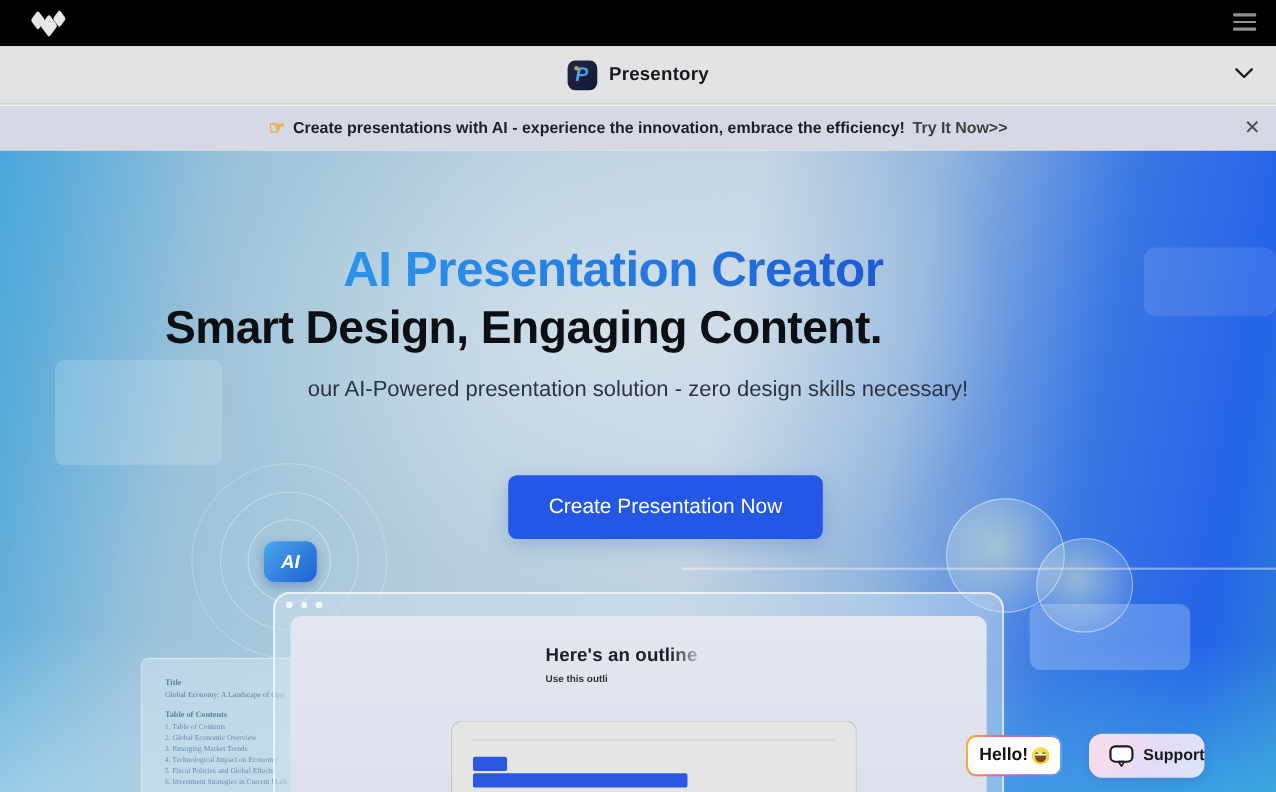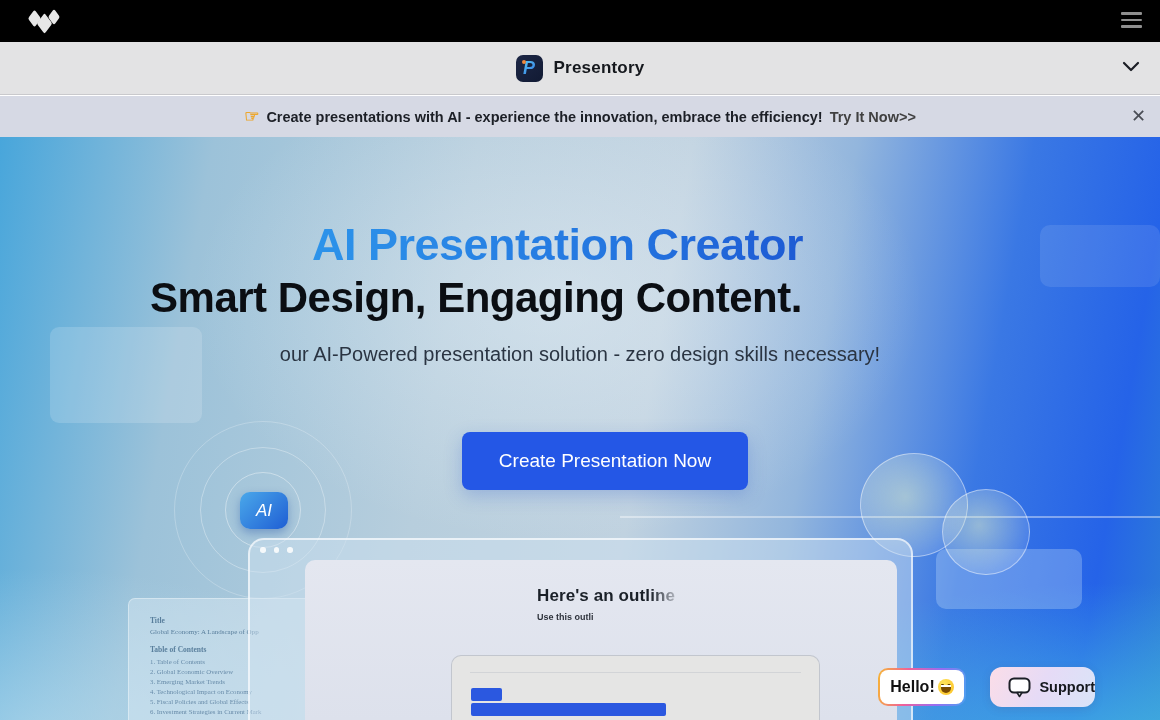--- a/index.html
+++ b/index.html
@@ -70,40 +70,40 @@
   .hero-subtitle { position:absolute; left:0; top:137px; width:952px; text-align:center;
     font-size:42px; font-weight:800; letter-spacing:-0.5px; color:#0b0e13; }
   .hero-desc { position:absolute; left:0; top:202px; width:1160px; text-align:center;
     font-size:20px; color:#2a3442; line-height:30px; }
   .cta { position:absolute; left:437px; top:295px; width:286px; height:58px; background:#2457e6;
     border:none; border-radius:8px; color:#fff; font-size:19px; font-weight:normal; cursor:pointer;
     font-family:"Liberation Sans", sans-serif; box-shadow:0 6px 18px rgba(30,80,200,0.25);margin-left:25px; }
 
   .ai-badge { position:absolute; left:240px; top:355px; width:48px; height:37px; border-radius:10px;
     background:linear-gradient(135deg,#4aa8ea,#1f5ed4); display:flex; align-items:center; justify-content:center;
-    color:#fff; font-weight:400; font-style:italic; font-size:17px;
+    color:#fff; font-weight:700; font-style:italic; font-size:17px;
     box-shadow:0 4px 10px rgba(20,70,160,0.35); }
 
   
   .doc-card { position:absolute; left:128px; top:461px; width:205px; height:150px;
     background:rgba(233,243,250,0.42); border:1px solid rgba(255,255,255,0.45);
     border-radius:7px; padding:17px 0 0 21px; color:#4c7291; opacity:0.85;font-family:Liberation Serif, serif; }
   .doc-card .lbl { font-size:7.5px; font-weight:bold; margin-bottom:3px; }
   .doc-card .val { font-size:7px; margin-bottom:9px; }
   .doc-card ol { list-style:none; }
   .doc-card li { font-size:6.8px; line-height:10px; color:#5d80a0; }
 
   
   .window { position:absolute; left:248px; top:401px; width:665px; height:182px;
     background:rgba(206,226,241,0.48); border:2px solid rgba(255,255,255,0.65); border-bottom:none;
     border-radius:16px 16px 0 0; }
   .win-dots { position:absolute; left:10px; top:7px; display:flex; gap:8px; }
   .win-dots i { width:5.5px; height:5.5px; border-radius:50%; background:rgba(255,255,255,0.85); }
   .win-content { position:absolute; left:14px; right:14px; top:20px; bottom:0;
-    background:linear-gradient(180deg,#e4e7f0,#dde1ec); border-radius:10px 10px 0 0;margin-left:41px; }
+    background:linear-gradient(180deg,#e4e7f0,#dde1ec); border-radius:10px 10px 0 0; }
   .outline-head { position:absolute; left:232px; top:26px; }
   .outline-head h3 { font-size:17px; font-weight:800; color:#1a2028; letter-spacing:0.1px;
     background:linear-gradient(90deg,#1a2028 82%, rgba(26,32,40,0.25)); -webkit-background-clip:text; background-clip:text; color:transparent; }
   .outline-head p { margin-top:6px; font-size:9px; font-weight:bold;
     background:linear-gradient(90deg,#2a2f38 60%, rgba(42,47,56,0)); -webkit-background-clip:text; background-clip:text; color:transparent; }
   .inner-card { position:absolute; left:146px; top:95px; width:369px; height:88px;
     background:#e5e5e4; border:1px solid rgba(186,191,201,0.8); border-bottom:none;
     border-radius:10px 10px 0 0; overflow:hidden; }
   .inner-card .rule { position:absolute; left:18px; right:18px; height:1px; background:#d2d4d7; }
   .r1 { top:16px; }

